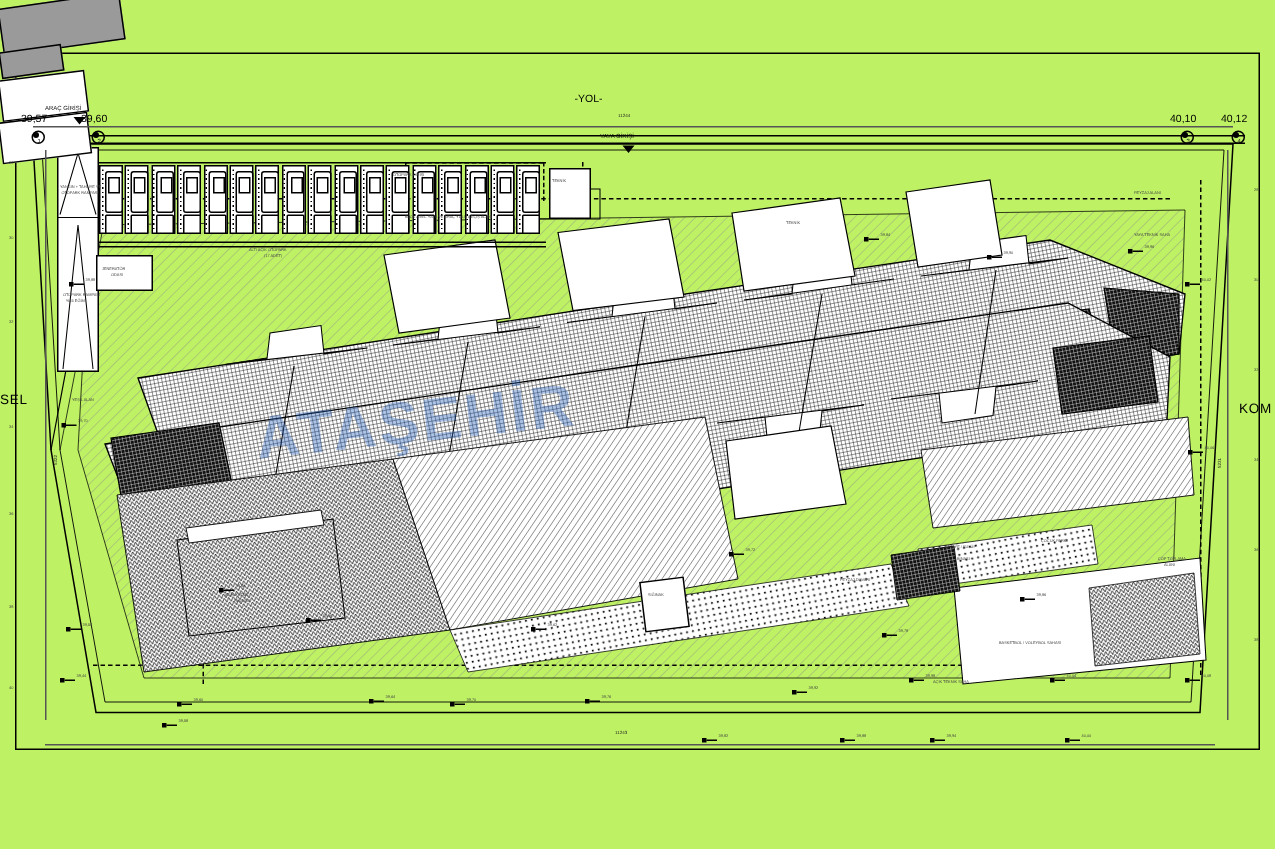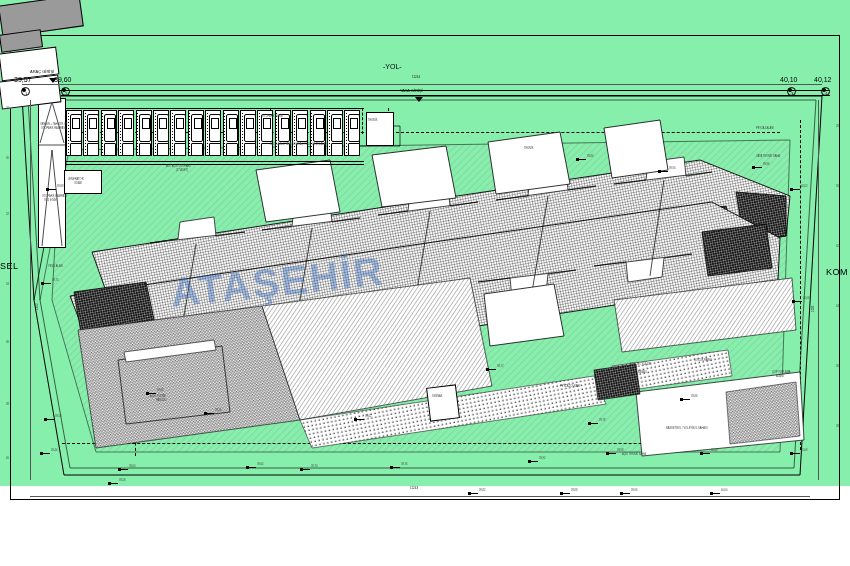--- a/index.html
+++ b/index.html
@@ -1,18 +1,18 @@
 <!DOCTYPE html>
 <html><head>
 <meta charset="utf-8">
 <style>
   html,body{margin:0;padding:0;background:#ffffff;}
   body{width:850px;height:566px;overflow:hidden;
        font-family:"Liberation Sans",sans-serif;color:#111;}
-  #stage{position:relative;width:850px;height:486px;background:#86efac;}
+  #stage{position:relative;width:850px;height:566px;background:#bef264;}
 
   
   .frame-outer{position:absolute;left:10px;top:35px;width:830px;height:465px;
      border:1px solid #000;box-sizing:border-box;}
 
   .hline{position:absolute;background:#000;height:1px;}
   .vline{position:absolute;background:#000;width:1px;}
   .dash-h{position:absolute;height:0;border-top:1px dashed #000;}
   .dash-v{position:absolute;width:0;border-left:1px dashed #000;}
 

